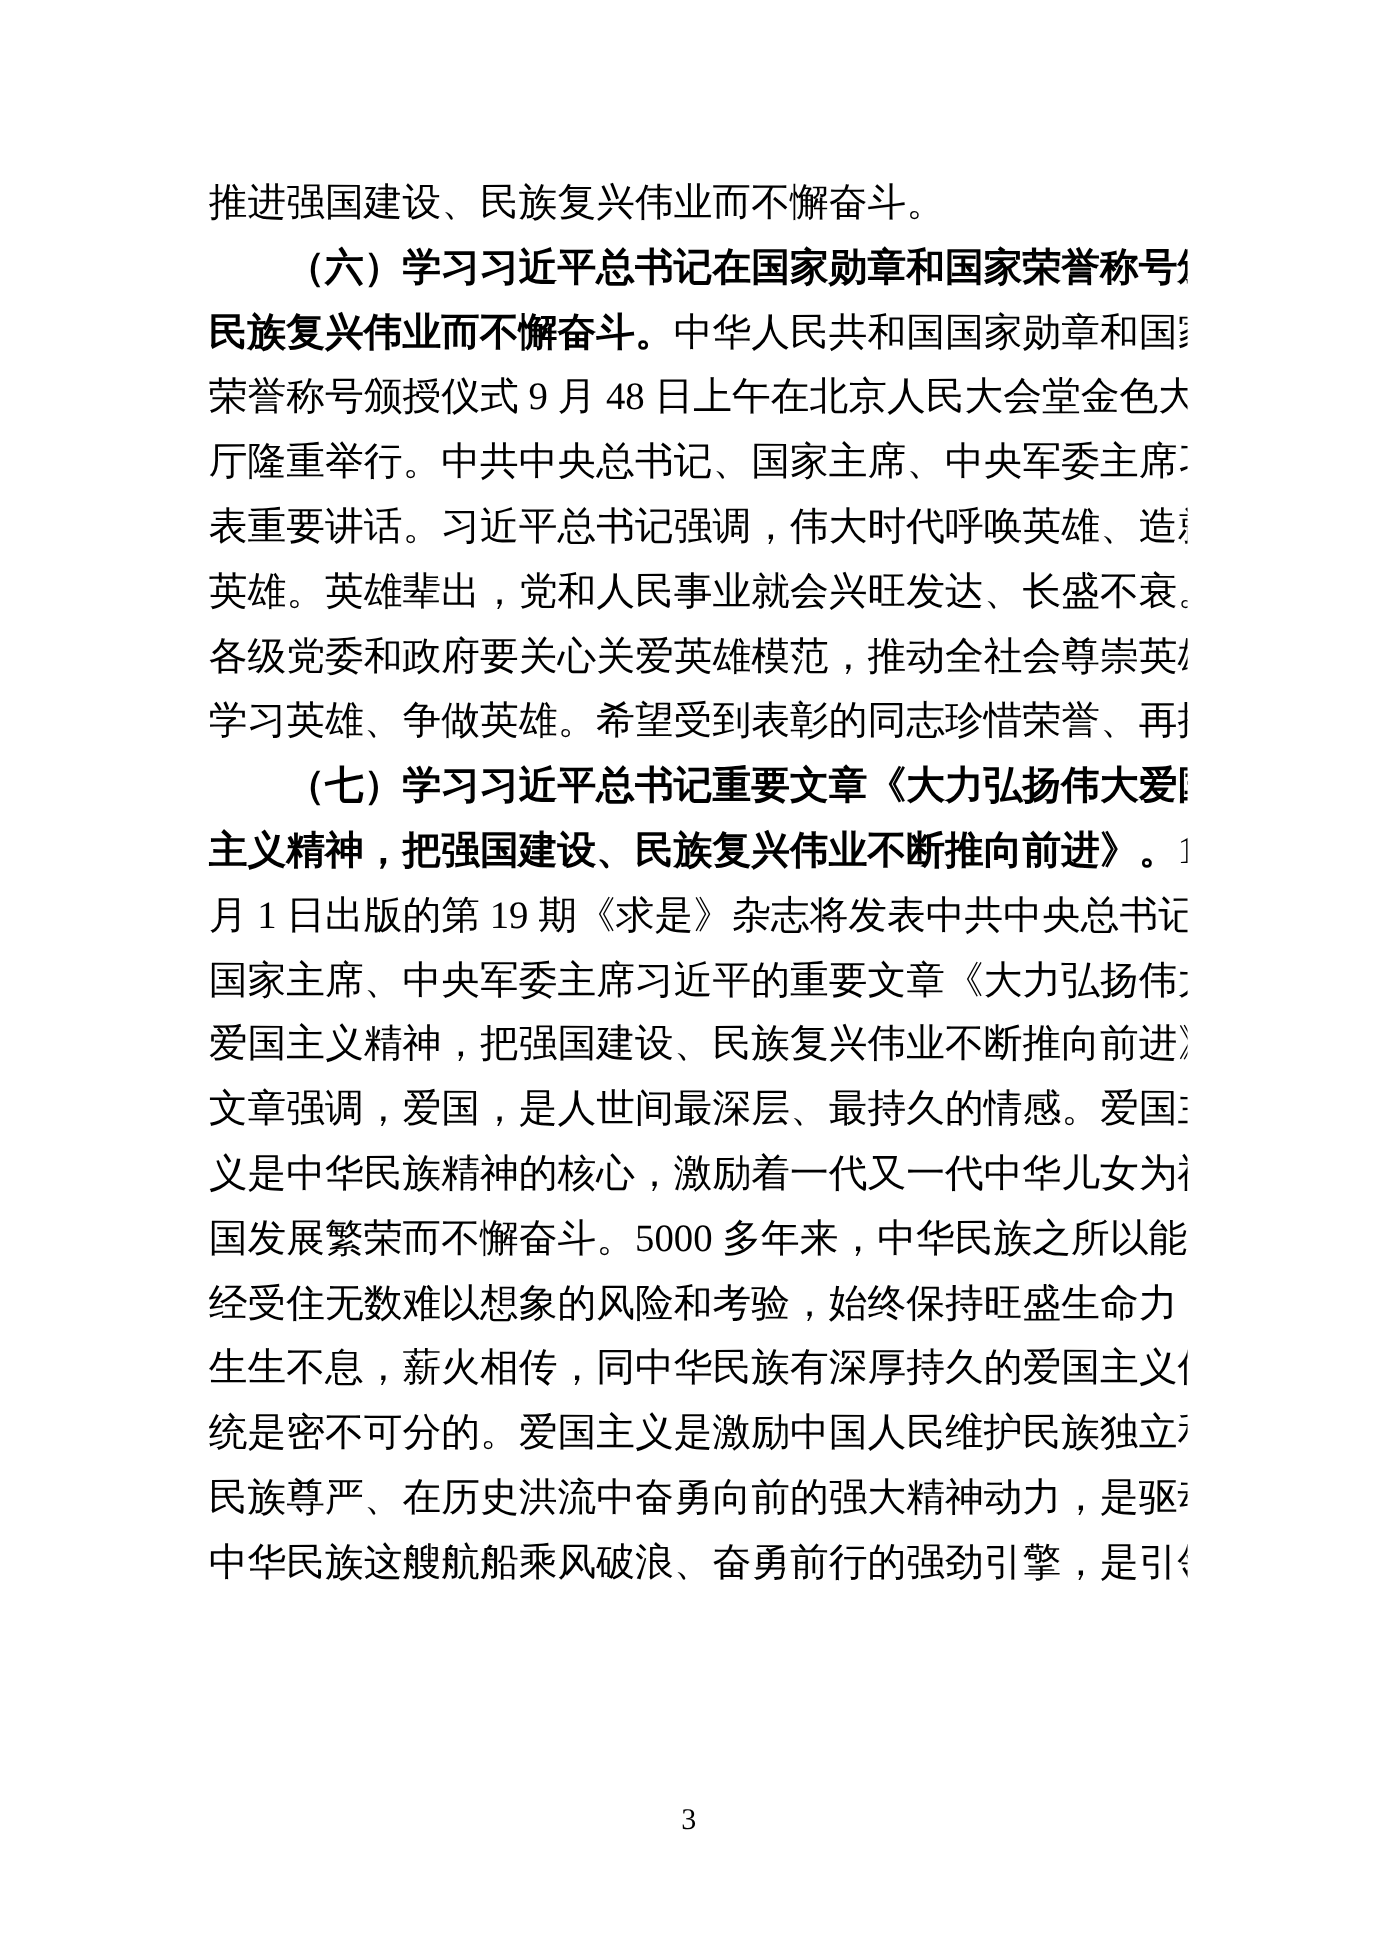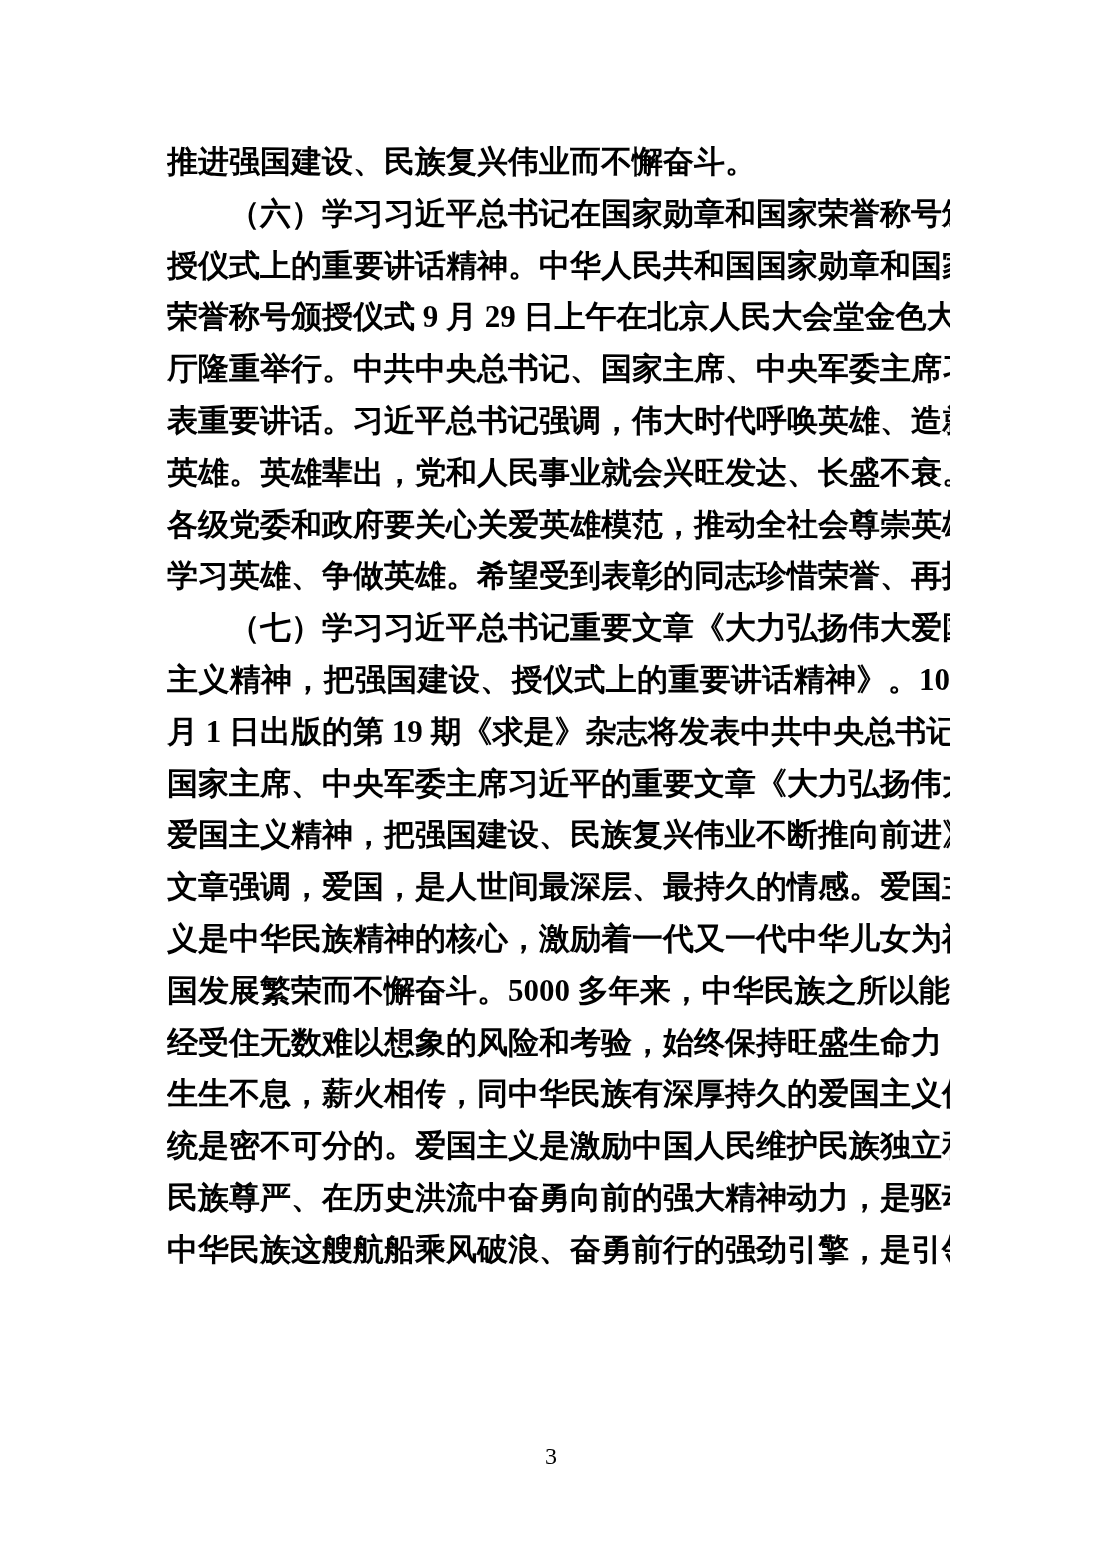--- a/index.html
+++ b/index.html
@@ -31,21 +31,21 @@
     text-align: left;
   }
   .line.fill {
     text-align: justify;
     text-align-last: justify;
   }
   .line.indent {
     padding-left: 62px;
   }
   .run {
-    font-weight: 700;
+    font-weight: 400;
   }
   .run.bold {
     font-weight: 700;
   }
   .page-number {
     position: absolute;
     top: 1441px;
     left: 0;
     width: 100%;
     text-align: center;
@@ -55,29 +55,29 @@
     color: #000000;
   }
 </style>
 </head>
 <body>
 
 <div class="page">
   <div class="doc-body" id="doc-body">
       <div class="line"><span class="run">推进强国建设、民族复兴伟业而不懈奋斗。</span></div>
       <div class="line indent fill"><span class="run bold">（六）学习习近平总书记在国家勋章和国家荣誉称号颁</span></div>
-      <div class="line fill"><span class="run bold">授仪式上的重要讲话精神。</span><span class="run">中华人民共和国国家勋章和国家</span></div>
-      <div class="line fill"><span class="run">荣誉称号颁授仪式 9 月 29 日上午在北京人民大会堂金色大</span></div>
+      <div class="line fill"><span class="run bold">民族复兴伟业而不懈奋斗。</span><span class="run">中华人民共和国国家勋章和国家</span></div>
+      <div class="line fill"><span class="run">荣誉称号颁授仪式 9 月 48 日上午在北京人民大会堂金色大</span></div>
       <div class="line fill"><span class="run">厅隆重举行。中共中央总书记、国家主席、中央军委主席习</span></div>
       <div class="line fill"><span class="run">表重要讲话。习近平总书记强调，伟大时代呼唤英雄、造就</span></div>
       <div class="line fill"><span class="run">英雄。英雄辈出，党和人民事业就会兴旺发达、长盛不衰。</span></div>
       <div class="line fill"><span class="run">各级党委和政府要关心关爱英雄模范，推动全社会尊崇英雄、</span></div>
       <div class="line fill"><span class="run">学习英雄、争做英雄。希望受到表彰的同志珍惜荣誉、再接</span></div>
       <div class="line indent fill"><span class="run bold">（七）学习习近平总书记重要文章《大力弘扬伟大爱国</span></div>
-      <div class="line fill"><span class="run bold">主义精神，把强国建设、授仪式上的重要讲话精神》。</span><span class="run">10</span></div>
+      <div class="line fill"><span class="run bold">主义精神，把强国建设、民族复兴伟业不断推向前进》。</span><span class="run">10</span></div>
       <div class="line fill"><span class="run">月 1 日出版的第 19 期《求是》杂志将发表中共中央总书记、</span></div>
       <div class="line fill"><span class="run">国家主席、中央军委主席习近平的重要文章《大力弘扬伟大</span></div>
       <div class="line fill"><span class="run">爱国主义精神，把强国建设、民族复兴伟业不断推向前进》。</span></div>
       <div class="line fill"><span class="run">文章强调，爱国，是人世间最深层、最持久的情感。爱国主</span></div>
       <div class="line fill"><span class="run">义是中华民族精神的核心，激励着一代又一代中华儿女为祖</span></div>
       <div class="line fill"><span class="run">国发展繁荣而不懈奋斗。5000 多年来，中华民族之所以能够</span></div>
       <div class="line fill"><span class="run">经受住无数难以想象的风险和考验，始终保持旺盛生命力，</span></div>
       <div class="line fill"><span class="run">生生不息，薪火相传，同中华民族有深厚持久的爱国主义传</span></div>
       <div class="line fill"><span class="run">统是密不可分的。爱国主义是激励中国人民维护民族独立和</span></div>
       <div class="line fill"><span class="run">民族尊严、在历史洪流中奋勇向前的强大精神动力，是驱动</span></div>

